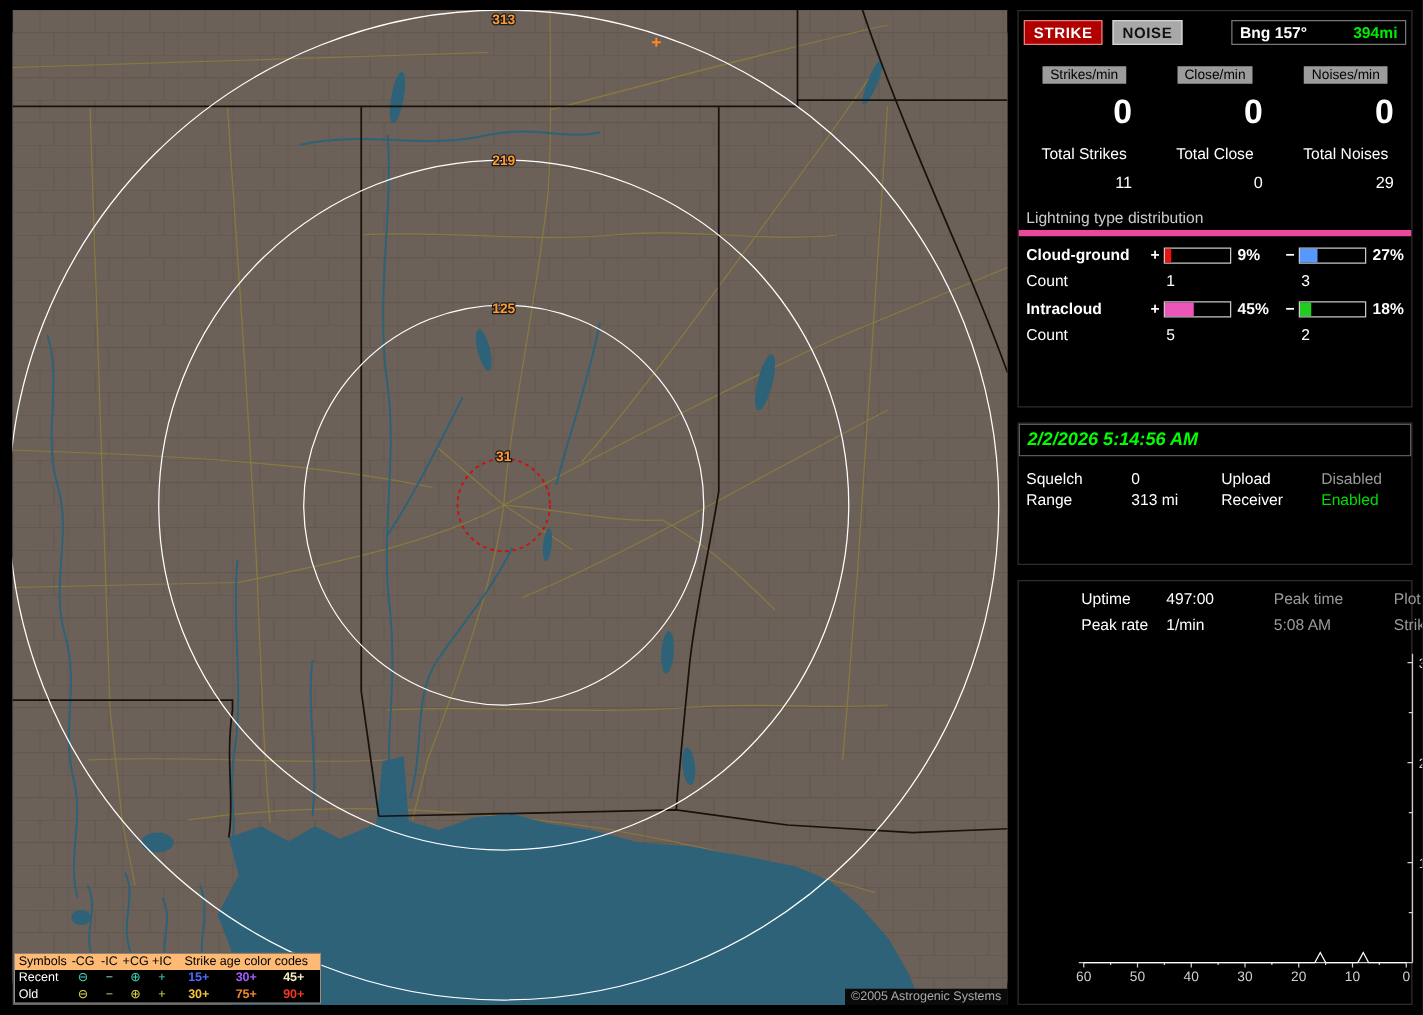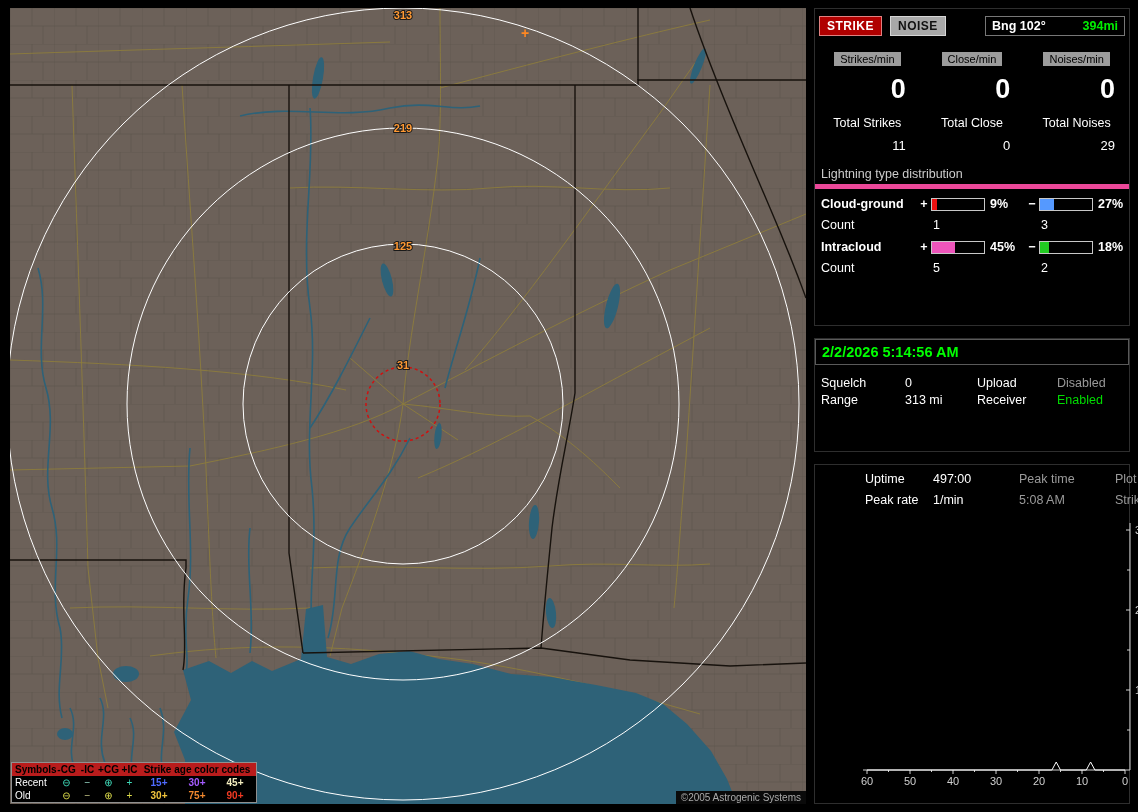--- a/index.html
+++ b/index.html
@@ -17,21 +17,21 @@
   .alert{stroke:#d01010;stroke-width:1.5;fill:none;stroke-dasharray:3 3;}
   .maplabel{fill:#ff9933;font-size:11px;font-weight:bold;text-anchor:middle;
             paint-order:stroke;stroke:#1a1a1a;stroke-width:2px;}
   .marker{fill:#ff8822;font-size:14px;font-weight:bold;text-anchor:middle;}
 
   
   .legend-box{position:absolute;left:1px;bottom:1px;width:244px;background:#000;
               border:1px solid #909090;}
   .lg-row{display:grid;grid-template-columns:44px repeat(4,21px) repeat(3,38px);
           font-size:10px;line-height:13px;height:13px;color:#fff;}
-  .lg-header{background:#b91c1c;color:#000;font-weight:bold;}
+  .lg-header{background:#fdba74;color:#000;}
   .lg-header .lg-age3{grid-column:6/9;text-align:center;}
   .lg-c1{padding-left:3px;}
   .lg-sym{text-align:center;}
   .lg-age{text-align:center;font-weight:bold;}
 
   .copyright{position:absolute;right:0;bottom:0;background:#0a0a0a;color:#aaa;
              font-size:10px;padding:1px 5px;}
 
   
   .sidebar{position:absolute;left:814px;top:8px;width:316px;height:796px;
@@ -62,21 +62,21 @@
   .dist-row{display:grid;grid-template-columns:96px 14px 54px 40px 14px 54px 1fr;
             align-items:center;padding:8px 4px 0 6px;font-size:12.5px;}
   .dist-label{font-weight:bold;}
   .sign{text-align:center;font-weight:bold;}
   .bar{height:11px;border:1px solid #c8c8c8;background:#000;position:relative;display:block;}
   .barfill{position:absolute;left:0;top:0;bottom:0;width:0;}
   .pct{font-weight:bold;padding-left:5px;}
   .count-row{padding-top:7px;}
   .count-val{padding-left:2px;}
 
-  .clock-box{border:1px solid #5a5a5a;padding:4px 6px;font-size:14.5px;font-weight:bold;}
+  .clock-box{border:1px solid #5a5a5a;padding:4px 6px;font-size:14.5px;font-weight:bold;font-style:italic;}
   .status-rows{padding-top:8px;}
   .status-row{display:grid;grid-template-columns:84px 72px 80px 1fr;padding:3px 6px 0 6px;}
 
   .info-row{display:grid;grid-template-columns:68px 86px 96px 1fr;padding:7px 6px 0 6px;}
   .gray{color:#9a9a9a;}
   #trend-plot{display:block;margin:10px 0 0 2px;}
   .axis{stroke:#cfcfcf;stroke-width:1;}
   .tick{stroke:#cfcfcf;stroke-width:1;}
   .ticklabel{fill:#cfcfcf;font-size:11px;font-family:"Liberation Sans",sans-serif;}
   .series{stroke:#ffffff;fill:none;stroke-width:1;}
@@ -203,21 +203,21 @@
     <div class="copyright">©2005 Astrogenic Systems</div>
   </div>
 
   <div class="sidebar">
 
     <div class="panel panel-a">
       <div class="mode-row">
         <button class="mode-btn strike-on">STRIKE</button>
         <button class="mode-btn noise-off">NOISE</button>
         <div class="bearing-box">
-          <span>Bng 102°</span>
+          <span>Bng 157°</span>
           <span style="color: rgb(0, 238, 0);">394mi</span>
         </div>
       </div>
 
       <div class="counter-grid">
         <div class="counter-label"><span>Strikes/min</span></div>
         <div class="counter-label"><span>Close/min</span></div>
         <div class="counter-label"><span>Noises/min</span></div>
         <div class="counter-value">0</div>
         <div class="counter-value">0</div>

